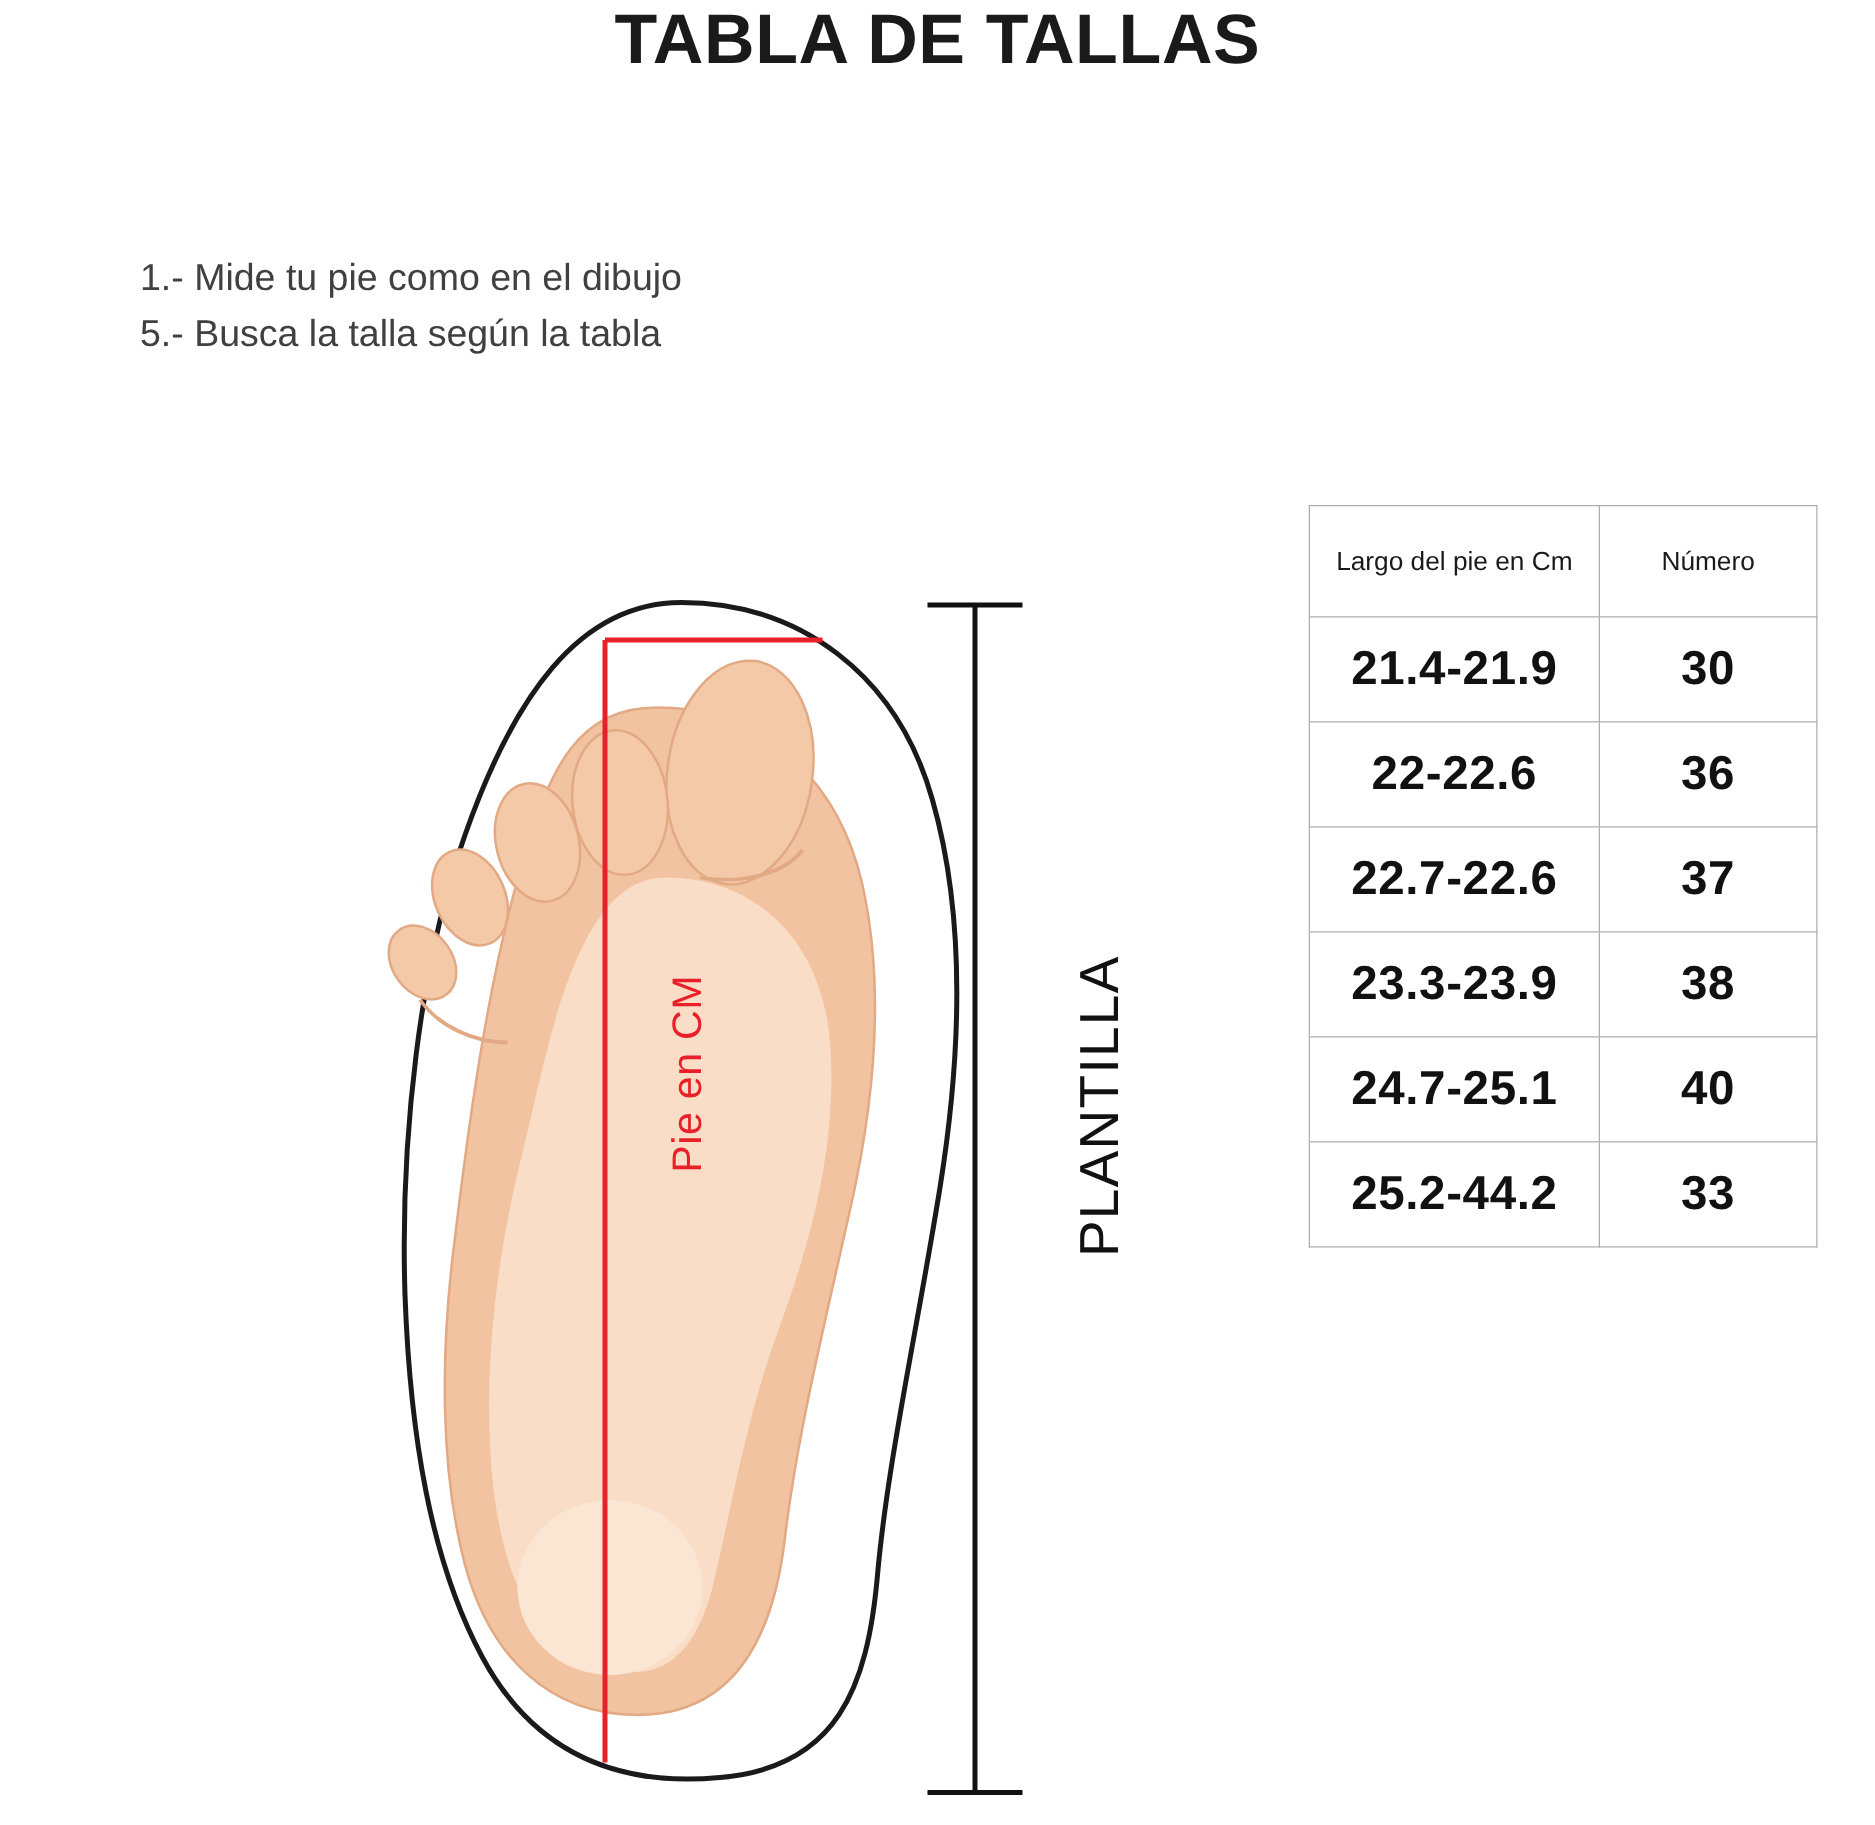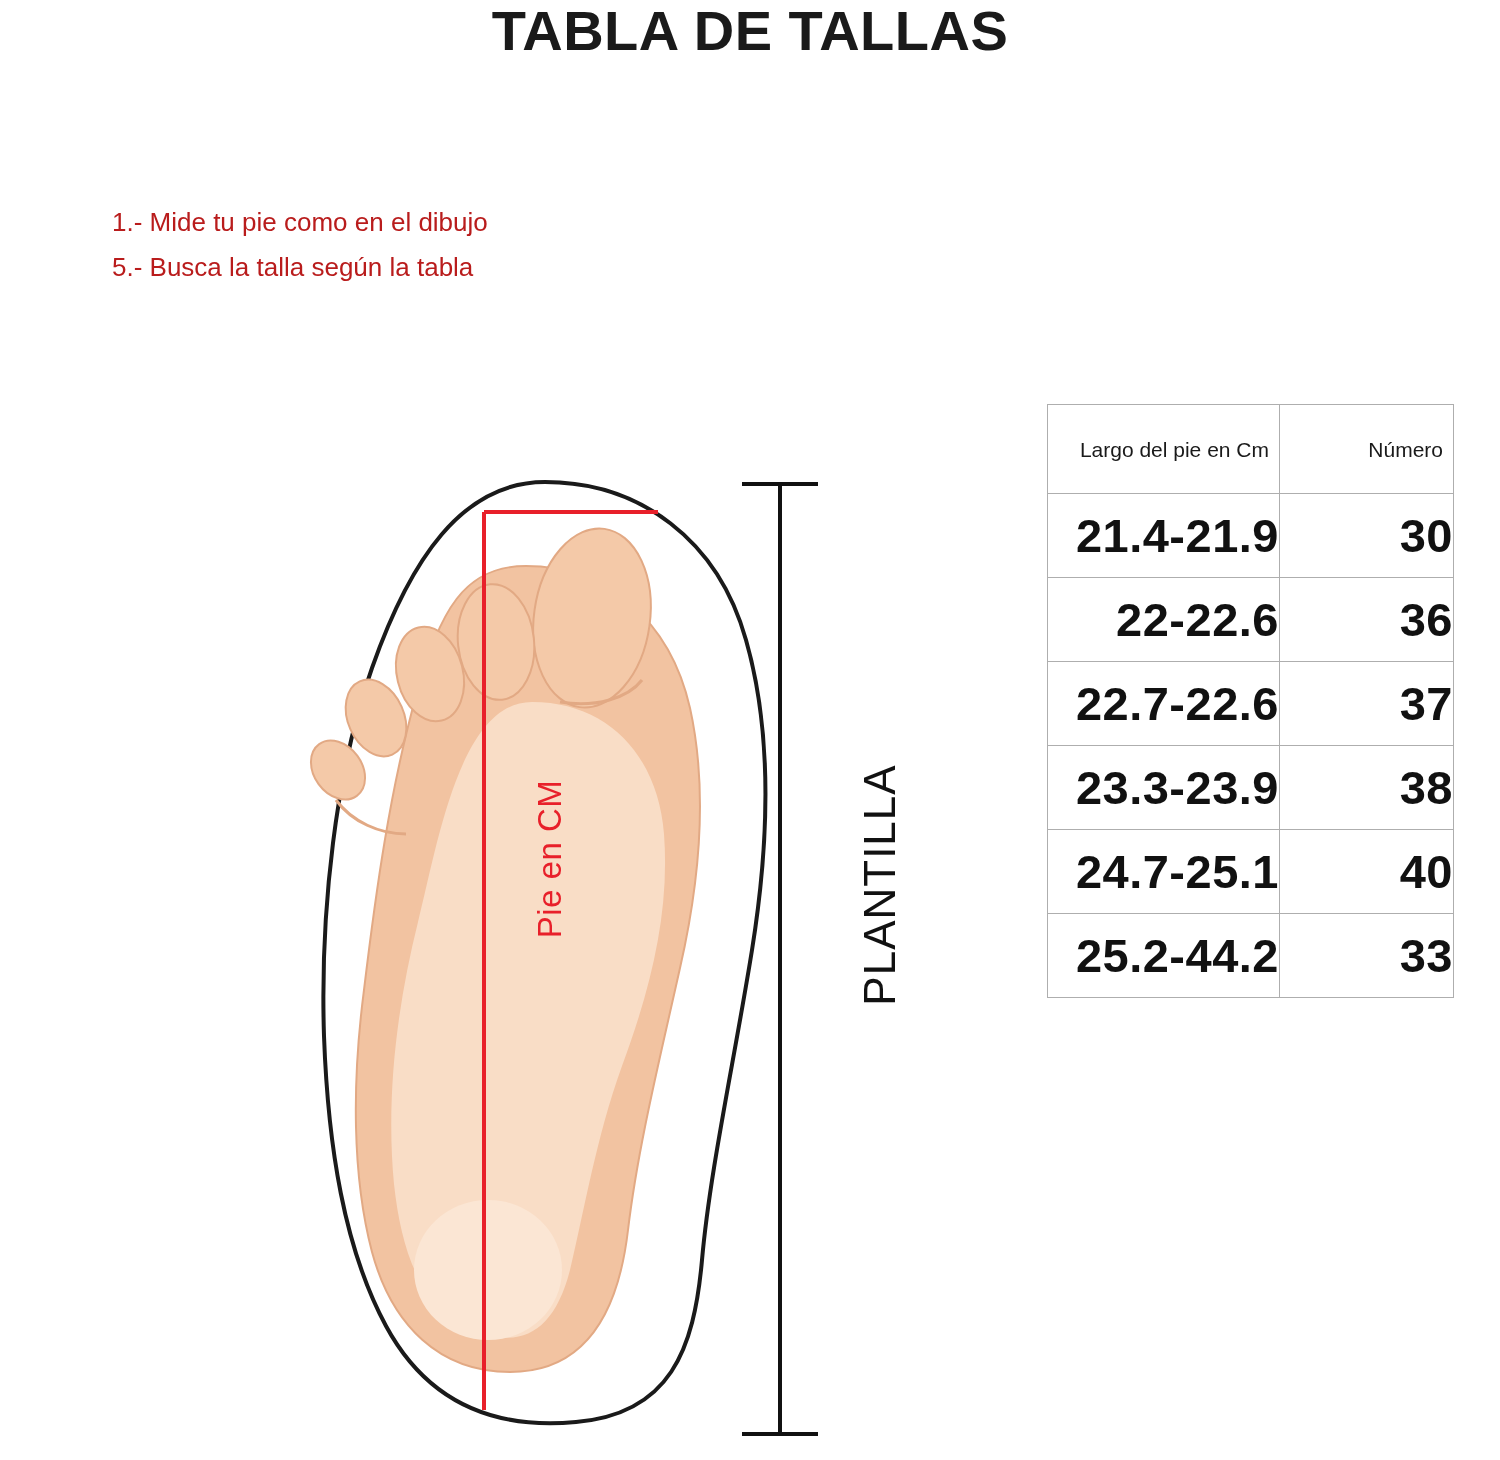--- a/index.html
+++ b/index.html
@@ -27,23 +27,23 @@
     font-weight: bold;
     letter-spacing: 0.5px;
     color: #1a1a1a;
   }
 
   
   #instructions {
     position: absolute;
     top: 200px;
     left: 112px;
-    font-size: 26px;
+    font-size: 30px;
     line-height: 45px;
-    color: #b91c1c;
+    color: #404040;
   }
   #instructions div {
     white-space: nowrap;
   }
 
   
   #foot-diagram {
     position: absolute;
     left: 240px;
     top: 470px;
@@ -88,34 +88,34 @@
   #size-table {
     position: absolute;
     left: 1047px;
     top: 404px;
     width: 406px;
     border-collapse: collapse;
     table-layout: fixed;
   }
   #size-table td, #size-table th {
     border: 1px solid #aeaeae;
-    text-align: right;
+    text-align: center;
     vertical-align: middle;
     padding: 0;
   }
   #size-table thead th {
     font-size: 21px;
     font-weight: normal;
     height: 88px;
     line-height: 27px;
     color: #1a1a1a;
     padding: 0 10px;
   }
   #size-table tbody td {
-    font-size: 47px;
+    font-size: 38px;
     font-weight: bold;
     height: 83px;
     color: #111111;
     letter-spacing: 0.5px;
   }
   #size-table col.col-cm { width: 232px; }
   #size-table col.col-num { width: 174px; }
 </style>
 </head>
 <body>

